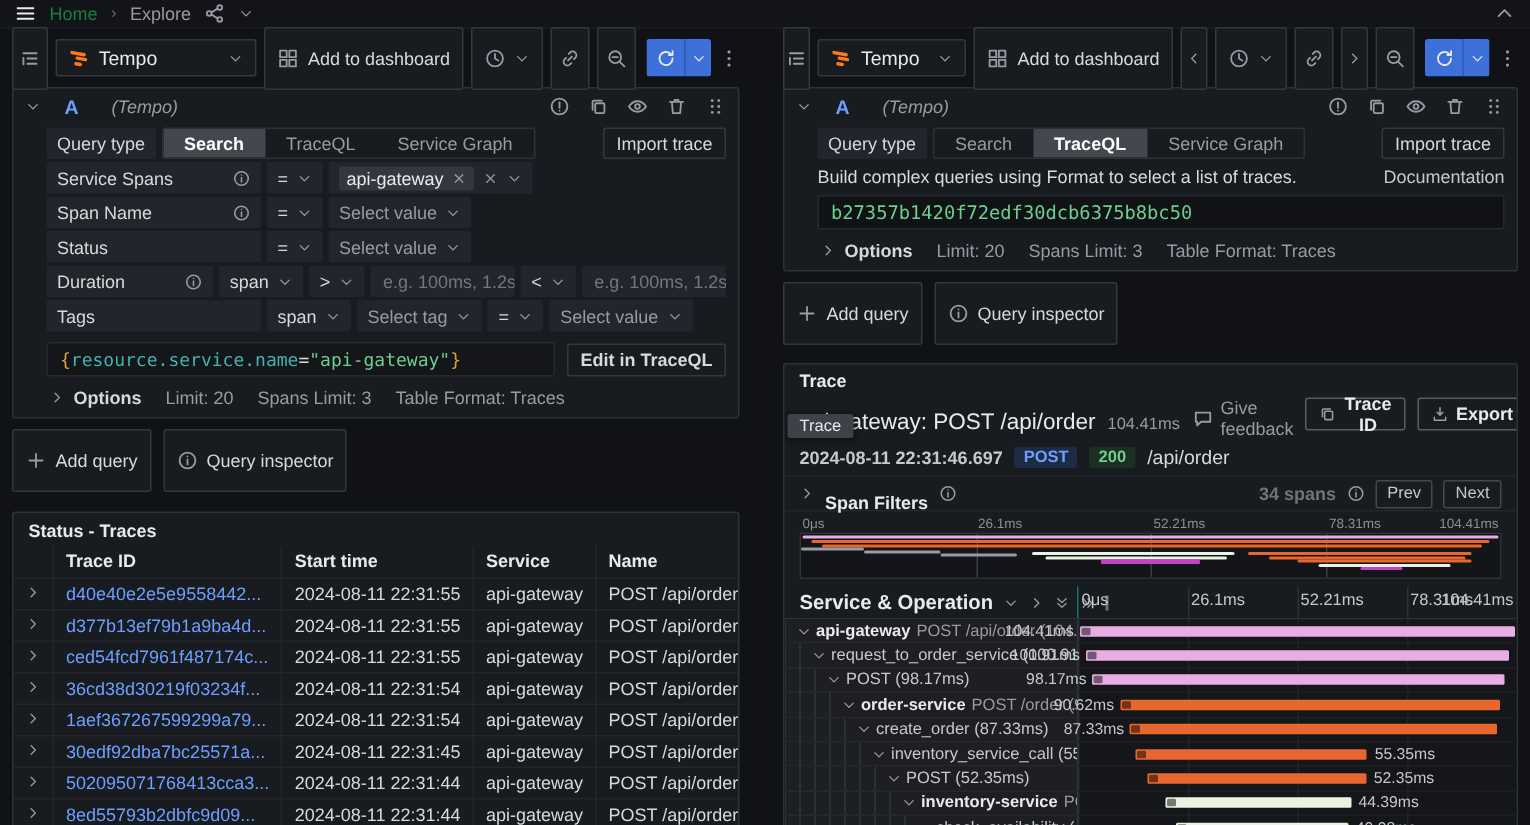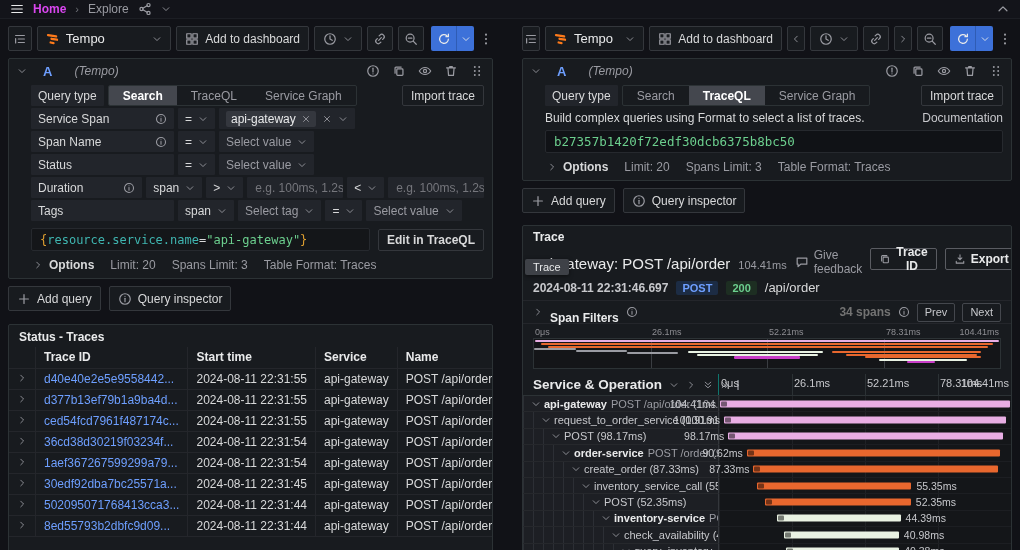--- a/index.html
+++ b/index.html
@@ -12,32 +12,32 @@
 
   
   .ic { display:inline-flex; align-items:center; justify-content:center; color:#9a9ba2; flex:none; }
   .ic svg { width:14px; height:14px; display:block; }
   .ic.s12 svg { width:12px; height:12px; }
   .ic.s10 svg { width:10px; height:10px; }
   .ic.white { color:#e9eaeb; }
 
   
   .nav { height:19px; display:flex; align-items:center; gap:9px; padding:0 10px; background:#13141a; border-bottom:1px solid #1c1e24;}
-  .nav .crumb-home { color:#d946ef; font-weight:bold; font-size:12px;}
+  .nav .crumb-home { color:#15803d; font-weight:normal; font-size:12px;}
   .nav .crumb-sep { color:#6e7076; font-size:11px;}
   .nav .crumb-cur { color:#9a9ba2; font-size:12px;}
   .nav .spacer { flex:1; }
 
   .pane { position:absolute; top:19px; bottom:0; }
   .pane.left  { left:0;   width:503px; padding:0 10px 0 8px; }
   .pane.right { left:510px; width:510px; padding:0 8px 0 12px; }
 
   
   .toolbar { display:flex; align-items:center; gap:5px; height:25px; margin-top:7px; }
-  .btn { display:inline-flex; align-items:center; gap:6px; height:25px; padding:0 8px;
+  .btn { display:inline-flex; align-items:center; gap:6px; height:42px; padding:0 8px;
          background:#181b1f; border:1px solid #34373c; border-radius:2px; color:#d8d9da;
          font-size:12px; white-space:nowrap; }
   .btn.icon-only { width:26px; padding:0; justify-content:center; }
   .ds-picker { width:146px; display:flex; align-items:center; gap:6px; height:25px; padding:0 8px;
                background:#181b1f; border:1px solid #34373c; border-radius:2px; }
   .ds-picker .name { flex:1; color:#e9eaeb; font-size:13px; }
   .run-btn { display:flex; height:25px; border-radius:2px; overflow:hidden; margin-left:2px;}
   .run-btn > div { background:#3d71d9; display:flex; align-items:center; justify-content:center; color:#fff; }
   .run-btn .main { width:26px; border-right:1px solid #2f5cb4; }
   .run-btn .arrow { width:17px; }
@@ -336,21 +336,21 @@
         <div class="lblbox">Query type</div>
         <div class="tabs">
             <button class="qtab active">Search</button>
             <button class="qtab">TraceQL</button>
             <button class="qtab">Service Graph</button>
           </div>
         <button class="btn" style="margin-left:auto;height:21px">Import trace</button>
       </div>
       <div class="row">
         <div class="lblbox wide">
-          <span>Service Span</span>
+          <span>Service Spans</span>
           <span class="ic s12">
               <svg viewBox="0 0 16 16" fill="none" stroke="currentColor" stroke-width="1.4" stroke-linecap="round" stroke-linejoin="round">
                 <circle cx="8" cy="8" r="6"></circle>
                 <path d="M8 7.2V11"></path>
                 <circle cx="8" cy="4.9" r=".7" fill="currentColor" stroke="none"></circle>
               </svg>
             </span>
         </div>
         <div class="sel">
           <span>=</span>

